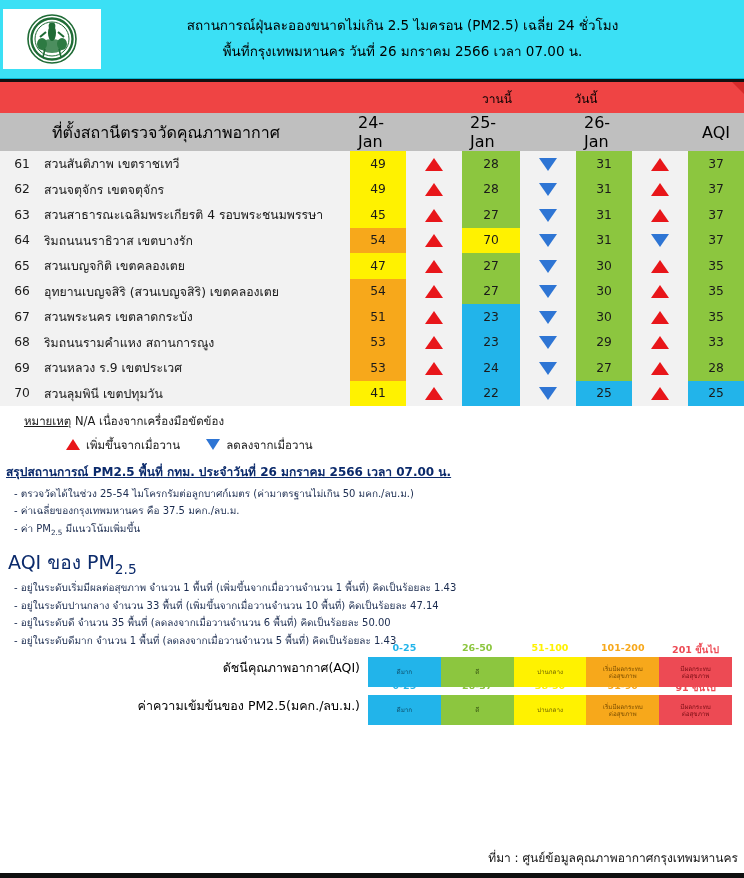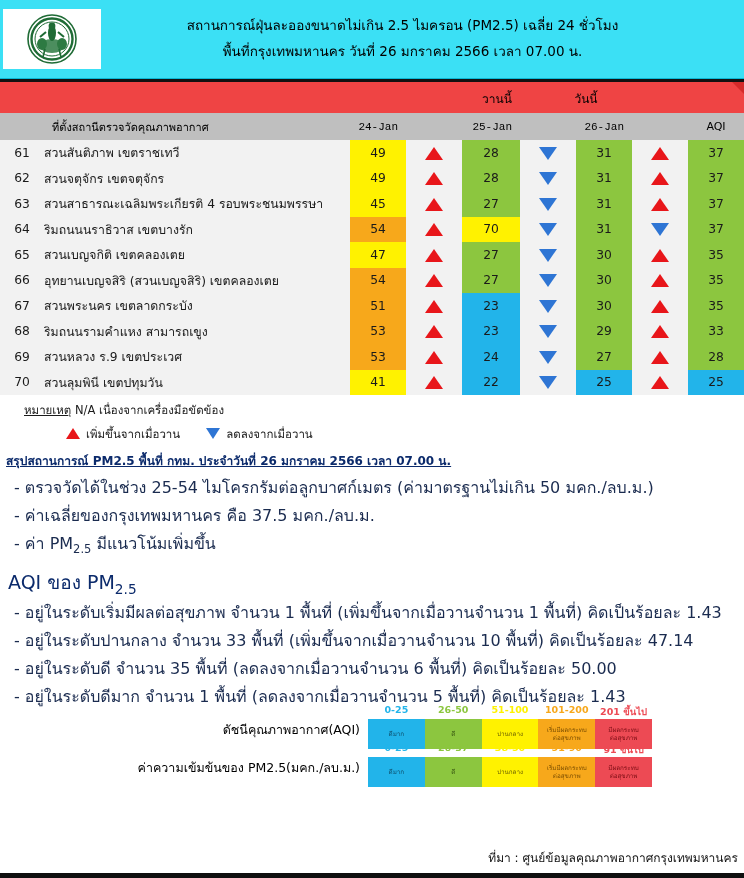--- a/index.html
+++ b/index.html
@@ -87,29 +87,29 @@
   table.pm col.c-a1   { width: 56px; }
   table.pm col.c-v2   { width: 58px; }
   table.pm col.c-a2   { width: 56px; }
   table.pm col.c-v3   { width: 56px; }
   table.pm col.c-a3   { width: 56px; }
   table.pm col.c-aqi  { width: 56px; }
 
   table.pm thead th {
     background: #BFBFBF;
     height: 27px;
-    font-size: 11px;
+    font-size: 16px;
     font-weight: normal;
     color: #000;
     padding: 0 8px;
     border: none;
     vertical-align: middle;
   }
   th.h-name { text-align: left; padding-left: 4px; }
-  th.h-val  { text-align: right; font-family: Liberation Mono, monospace; }
+  th.h-val  { text-align: left; }
   th.h-aqi  { text-align: center; padding-right: 10px; }
   th.h-blank { background:#BFBFBF; }
 
   table.pm tbody td {
     height: 25.5px;
     font-size: 12.3px;
     color: #1a1a1a;
     padding: 0;
     vertical-align: middle;
     background: #F2F2F2;
@@ -176,21 +176,21 @@
     padding: 0 0 0 6px;
   }
   .sum-title {
     font-size: 12px;
     font-weight: bold;
     color: #0b2a6b;
     text-decoration: underline;
     padding-bottom: 4px;
   }
   .sum-item {
-    font-size: 16px;
+    font-size: 10px;
     color: #1a2b4f;
     line-height: 1.75;
     padding-left: 8px;
   }
   .aqi-head {
     font-size: 19px;
     color: #0b2a6b;
     padding: 8px 0 2px 2px;
   }
   sub { font-size: 0.72em; }
@@ -206,21 +206,21 @@
     width: 368px;
     text-align: right;
     font-size: 12.5px;
     color: #000;
     padding-right: 8px;
     padding-bottom: 9px;
     white-space: nowrap;
   }
   .scale-bar {
     display: flex;
-    width: 284px;
+    width: 364px;
     border-radius: 10px;
   }
   .scale-cell {
     flex: 1 1 0;
     position: relative;
     height: 30px;
     display: flex;
     align-items: center;
     justify-content: center;
     text-align: center;
@@ -406,21 +406,21 @@
           <td class="val b-unhealthy">51</td>
           <td class="arrow"><span class="tri-up"></span></td>
           <td class="val b-verygood">23</td>
           <td class="arrow"><span class="tri-down"></span></td>
           <td class="val b-good">30</td>
           <td class="arrow"><span class="tri-up"></span></td>
           <td class="val b-good">35</td>
         </tr>
         <tr>
           <td class="no">68</td>
-          <td class="name">ริมถนนรามคำแหง สามารถเขูง</td>
+          <td class="name">ริมถนนรามคำแหง สถานการณูง</td>
           <td class="val b-unhealthy">53</td>
           <td class="arrow"><span class="tri-up"></span></td>
           <td class="val b-verygood">23</td>
           <td class="arrow"><span class="tri-down"></span></td>
           <td class="val b-good">29</td>
           <td class="arrow"><span class="tri-up"></span></td>
           <td class="val b-good">33</td>
         </tr>
         <tr>
           <td class="no">69</td>

